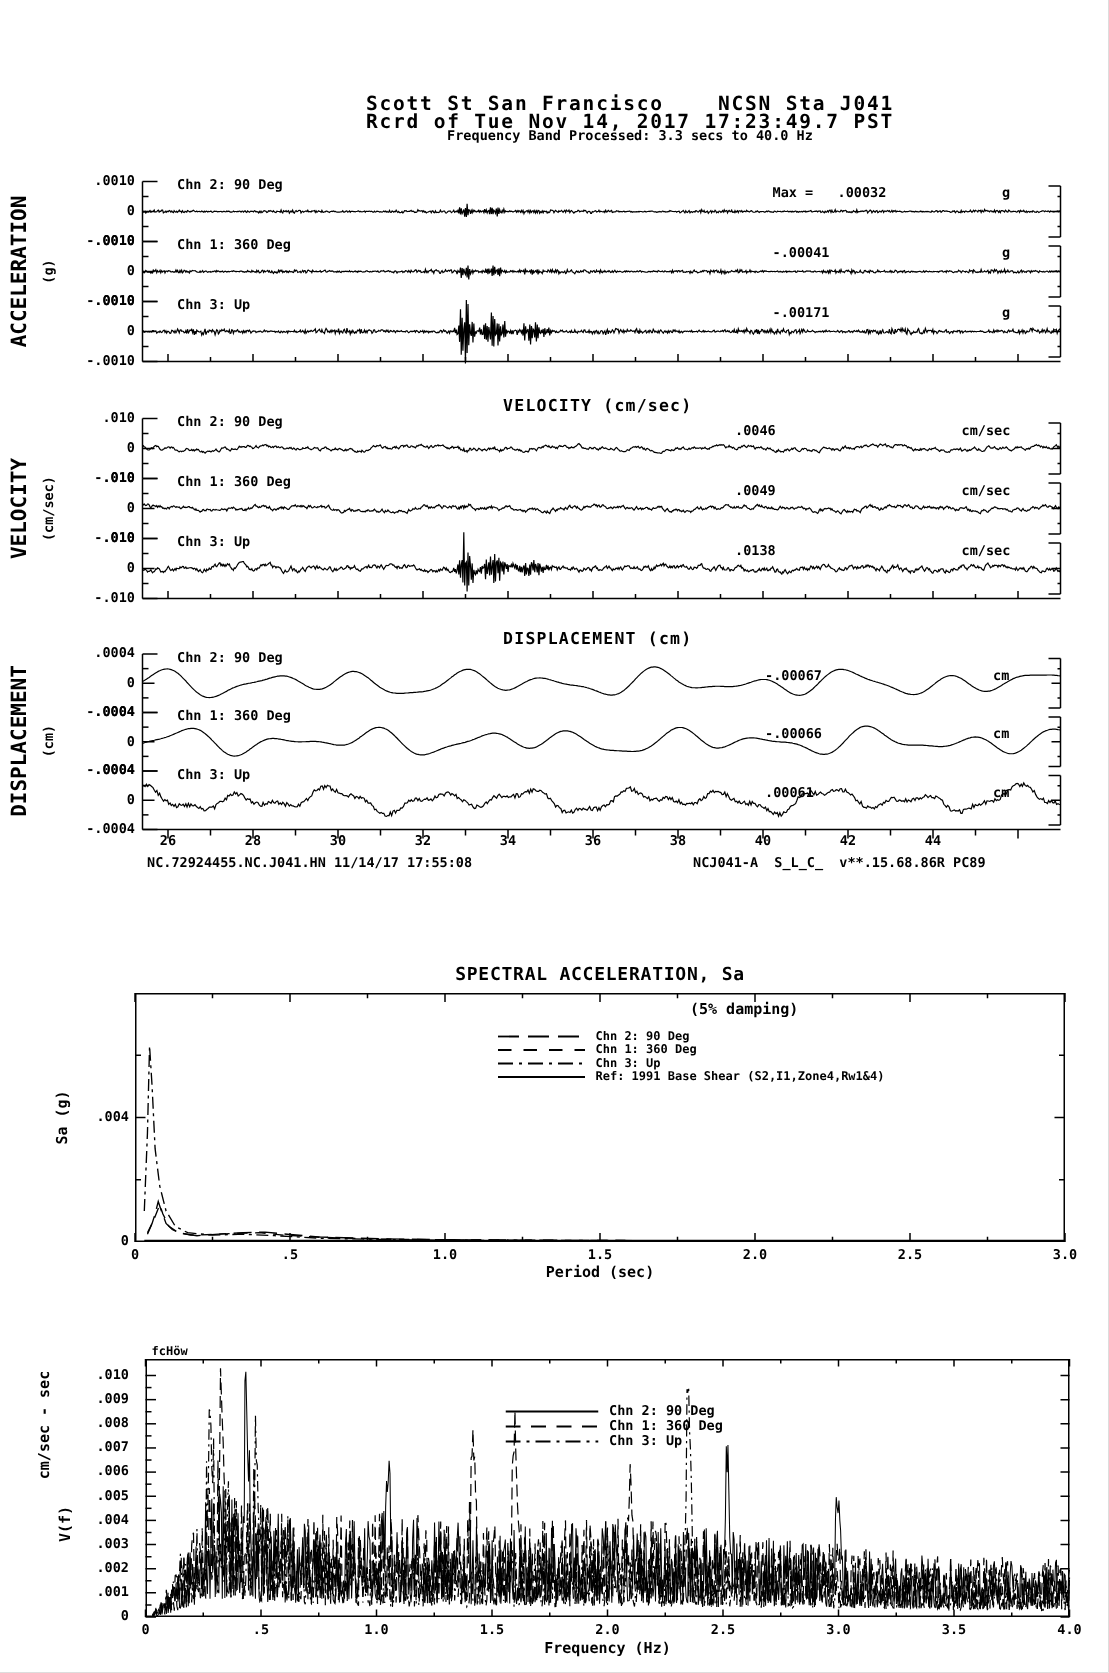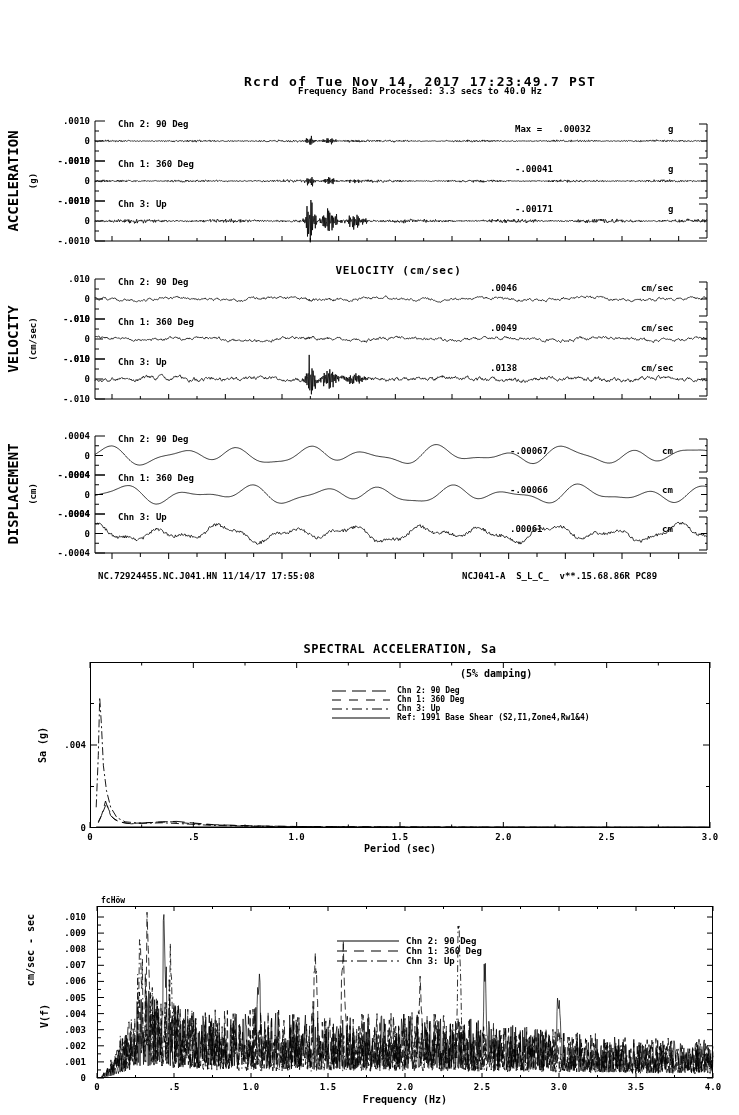--- a/index.html
+++ b/index.html
@@ -20,20 +20,21 @@
 .yticks{position:absolute}
 .yticks .tick-label{position:absolute;right:0;transform:translateY(-50%);font-size:9px;white-space:pre}
 svg.plot{position:absolute;overflow:visible}
 .legend-row{position:absolute;display:flex;align-items:center;gap:7px;height:9px}
 </style>
 </head>
 <body>
 
 <div class="page">
 
+  <div class="abs ctr f13" style="left:100px;top:62px;width:640px">Scott St San Francisco    NCSN Sta J041</div>
   <div class="abs ctr f13" style="left:100px;top:74px;width:640px">Rcrd of Tue Nov 14, 2017 17:23:49.7 PST</div>
   <div class="abs ctr f9" style="left:100px;top:86px;width:640px">Frequency Band Processed: 3.3 secs to 40.0 Hz</div>
 
   <span class="rot" style="left:13px;top:181px;font-size:14px">ACCELERATION</span>
   <span class="rot f9" style="left:33px;top:181px">(g)</span>
 
   <div class="yticks" style="left:44px;top:121px;width:46px;height:40px">
       <span class="tick-label" style="top: 0%;">.0010</span>
       <span class="tick-label" style="top: 50%;">0</span>
       <span class="tick-label" style="top: 100%;">-.0010</span>
@@ -212,20 +213,21 @@
       <line x1="615" y1="90" x2="617" y2="90" stroke="#000000"></line>
       <line x1="5" y1="100" x2="13" y2="100" stroke="#000000"></line>
       <line x1="611" y1="100" x2="617" y2="100" stroke="#000000"></line>
       <line x1="5" y1="110" x2="9" y2="110" stroke="#000000"></line>
       <line x1="615" y1="110" x2="617" y2="110" stroke="#000000"></line>
       <line x1="5" y1="120" x2="15" y2="120" stroke="#000000"></line>
       <line x1="609" y1="117" x2="617" y2="117" stroke="#000000"></line>
       <polyline points="5.0,101.6 5.6,101.0 6.1,101.1 6.7,100.4 7.2,100.8 7.8,101.2 8.3,102.4 8.9,101.9 9.5,101.9 10.0,101.5 10.6,100.9 11.1,102.0 11.7,102.8 12.2,102.2 12.8,102.1 13.3,101.5 13.9,100.2 14.5,100.5 15.0,99.6 15.6,99.9 16.1,100.2 16.7,101.2 17.2,102.3 17.8,102.1 18.4,101.9 18.9,102.6 19.5,101.8 20.0,102.1 20.6,101.1 21.1,100.6 21.7,99.3 22.2,98.6 22.8,99.5 23.4,100.8 23.9,101.3 24.5,100.9 25.0,100.4 25.6,101.6 26.1,100.9 26.7,100.1 27.3,101.1 27.8,99.8 28.4,100.0 28.9,100.1 29.5,100.1 30.0,98.9 30.6,99.6 31.1,99.2 31.7,98.6 32.3,98.7 32.8,99.8 33.4,99.6 33.9,99.0 34.5,100.0 35.0,99.8 35.6,99.8 36.2,99.5 36.7,99.5 37.3,99.4 37.8,99.6 38.4,99.9 38.9,100.4 39.5,99.8 40.1,100.1 40.6,101.0 41.2,100.1 41.7,101.1 42.3,102.0 42.8,101.5 43.4,100.7 43.9,101.7 44.5,102.5 45.1,102.8 45.6,101.9 46.2,100.5 46.7,101.3 47.3,102.0 47.8,100.5 48.4,101.2 49.0,100.9 49.5,99.7 50.1,100.4 50.6,100.5 51.2,99.0 51.7,98.7 52.3,99.0 52.8,97.9 53.4,97.1 54.0,98.6 54.5,98.8 55.1,97.7 55.6,97.2 56.2,96.3 56.7,96.3 57.3,98.1 57.9,97.2 58.4,98.2 59.0,97.3 59.5,98.5 60.1,97.5 60.6,98.5 61.2,97.6 61.7,96.8 62.3,97.6 62.9,97.1 63.4,98.7 64.0,99.4 64.5,100.4 65.1,100.4 65.6,101.2 66.2,99.6 66.8,100.0 67.3,99.3 67.9,98.3 68.4,97.4 69.0,96.6 69.5,96.0 70.1,95.7 70.7,95.8 71.2,95.5 71.8,95.4 72.3,95.4 72.9,96.6 73.4,97.1 74.0,97.8 74.5,98.9 75.1,98.5 75.7,99.5 76.2,100.7 76.8,100.5 77.3,100.9 77.9,100.1 78.4,101.3 79.0,101.7 79.6,101.4 80.1,100.3 80.7,100.1 81.2,100.9 81.8,99.7 82.3,99.8 82.9,99.6 83.4,98.5 84.0,97.5 84.6,98.2 85.1,97.3 85.7,97.2 86.2,98.1 86.8,97.2 87.3,98.2 87.9,97.6 88.5,97.4 89.0,96.7 89.6,96.3 90.1,95.9 90.7,97.8 91.2,97.8 91.8,99.4 92.3,98.5 92.9,98.4 93.5,98.8 94.0,99.6 94.6,98.8 95.1,99.1 95.7,98.9 96.2,99.5 96.8,99.6 97.4,100.6 97.9,101.7 98.5,102.6 99.0,103.3 99.6,102.1 100.1,101.1 100.7,102.0 101.3,102.3 101.8,102.0 102.4,101.6 102.9,100.5 103.5,99.4 104.0,98.4 104.6,100.2 105.1,101.4 105.7,100.2 106.3,100.2 106.8,101.6 107.4,101.1 107.9,102.2 108.5,102.8 109.0,101.8 109.6,102.2 110.2,101.3 110.7,100.5 111.3,100.2 111.8,99.3 112.4,100.3 112.9,101.3 113.5,101.9 114.0,100.7 114.6,99.5 115.2,99.0 115.7,98.5 116.3,98.4 116.8,99.2 117.4,99.6 117.9,99.0 118.5,98.7 119.1,98.3 119.6,99.0 120.2,100.3 120.7,99.1 121.3,98.2 121.8,99.7 122.4,99.7 122.9,98.8 123.5,99.5 124.1,99.8 124.6,100.4 125.2,100.8 125.7,100.9 126.3,99.8 126.8,100.0 127.4,100.6 128.0,101.0 128.5,100.4 129.1,100.0 129.6,98.9 130.2,99.0 130.7,100.5 131.3,101.5 131.9,102.2 132.4,101.3 133.0,100.1 133.5,101.0 134.1,100.1 134.6,101.3 135.2,100.8 135.7,100.3 136.3,100.2 136.9,99.5 137.4,99.0 138.0,99.4 138.5,100.4 139.1,100.6 139.6,100.2 140.2,99.8 140.8,99.4 141.3,98.2 141.9,98.1 142.4,99.3 143.0,99.1 143.5,100.4 144.1,99.4 144.6,99.9 145.2,99.4 145.8,99.2 146.3,98.1 146.9,99.5 147.4,100.4 148.0,100.7 148.5,100.4 149.1,101.4 149.7,101.6 150.2,101.8 150.8,100.9 151.3,100.2 151.9,100.4 152.4,99.9 153.0,99.2 153.5,99.0 154.1,98.7 154.7,99.7 155.2,98.7 155.8,97.8 156.3,99.3 156.9,99.1 157.4,99.5 158.0,99.2 158.6,98.0 159.1,97.7 159.7,97.6 160.2,97.8 160.8,98.9 161.3,99.7 161.9,98.4 162.5,98.8 163.0,99.5 163.6,98.3 164.1,97.6 164.7,98.6 165.2,99.5 165.8,100.5 166.3,99.6 166.9,98.8 167.5,97.9 168.0,98.0 168.6,98.1 169.1,97.9 169.7,97.1 170.2,96.9 170.8,96.9 171.4,97.1 171.9,97.9 172.5,97.7 173.0,98.6 173.6,99.1 174.1,98.8 174.7,100.0 175.2,98.5 175.8,98.5 176.4,99.8 176.9,99.6 177.5,99.6 178.0,99.9 178.6,98.9 179.1,98.0 179.7,97.5 180.3,98.6 180.8,99.5 181.4,99.2 181.9,98.0 182.5,97.8 183.0,98.5 183.6,98.4 184.1,98.3 184.7,98.1 185.3,98.2 185.8,97.6 186.4,98.3 186.9,99.5 187.5,100.5 188.0,101.0 188.6,100.6 189.2,100.4 189.7,100.2 190.3,101.1 190.8,100.6 191.4,101.4 191.9,101.4 192.5,101.9 193.1,100.9 193.6,101.9 194.2,101.5 194.7,101.7 195.3,102.6 195.8,102.0 196.4,101.7 196.9,100.9 197.5,100.6 198.1,101.3 198.6,102.1 199.2,101.4 199.7,101.5 200.3,102.3 200.8,101.4 201.4,102.3 202.0,101.6 202.5,100.7 203.1,101.6 203.6,100.4 204.2,100.9 204.7,101.2 205.3,100.0 205.8,99.1 206.4,99.6 207.0,100.8 207.5,99.7 208.1,101.2 208.6,100.6 209.2,101.7 209.7,102.5 210.3,102.7 210.9,102.0 211.4,102.2 212.0,101.4 212.5,99.6 213.1,102.2 213.6,100.4 214.2,103.2 214.7,101.1 215.3,97.3 215.9,104.0 216.4,94.5 217.0,106.1 217.5,97.6 218.1,94.4 218.6,109.3 219.2,75.9 219.8,111.3 220.3,96.7 220.9,95.7 221.4,115.3 222.0,89.4 222.5,111.3 223.1,91.7 223.7,98.8 224.2,107.4 224.8,96.6 225.3,109.7 225.9,100.9 226.4,103.2 227.0,104.1 227.5,101.2 228.1,103.7 228.7,100.6 229.2,101.6 229.8,102.1 230.3,99.0 230.9,103.4 231.4,98.3 232.0,99.8 232.6,99.3 233.1,97.0 233.7,107.2 234.2,94.0 234.8,103.6 235.3,100.1 235.9,95.9 236.4,104.6 237.0,92.0 237.6,104.1 238.1,99.2 238.7,94.4 239.2,109.7 239.8,90.3 240.3,108.6 240.9,96.0 241.5,94.6 242.0,103.1 242.6,92.9 243.1,108.2 243.7,95.9 244.2,96.7 244.8,102.0 245.3,95.3 245.9,103.9 246.5,95.9 247.0,97.4 247.6,100.2 248.1,97.0 248.7,102.3 249.2,98.1 249.8,98.4 250.4,98.7 250.9,97.4 251.5,99.3 252.0,96.6 252.6,98.3 253.1,99.5 253.7,96.9 254.3,100.7 254.8,97.8 255.4,101.0 255.9,101.6 256.5,98.2 257.0,102.4 257.6,98.9 258.1,102.6 258.7,99.6 259.3,98.0 259.8,105.0 260.4,96.4 260.9,104.0 261.5,99.7 262.0,99.9 262.6,105.0 263.2,97.4 263.7,104.2 264.3,95.8 264.8,97.1 265.4,101.3 265.9,94.3 266.5,102.5 267.0,97.0 267.6,98.9 268.2,102.6 268.7,96.3 269.3,104.5 269.8,96.8 270.4,99.3 270.9,102.1 271.5,98.9 272.1,103.0 272.6,98.7 273.2,100.7 273.7,100.6 274.3,97.5 274.8,100.5 275.4,98.1 275.9,101.2 276.5,99.5 277.1,99.1 277.6,100.7 278.2,98.2 278.7,98.7 279.3,98.6 279.8,99.3 280.4,99.2 281.0,99.0 281.5,100.9 282.1,99.5 282.6,98.9 283.2,100.5 283.7,100.6 284.3,99.6 284.9,99.0 285.4,98.4 286.0,99.6 286.5,99.2 287.1,99.8 287.6,99.7 288.2,99.6 288.7,100.5 289.3,100.8 289.9,100.5 290.4,101.1 291.0,99.6 291.5,100.3 292.1,99.0 292.6,99.7 293.2,100.6 293.8,100.1 294.3,99.8 294.9,100.6 295.4,101.4 296.0,102.4 296.5,101.2 297.1,101.0 297.6,101.6 298.2,101.9 298.8,101.3 299.3,99.8 299.9,100.3 300.4,100.9 301.0,100.5 301.5,99.8 302.1,99.3 302.7,99.6 303.2,100.9 303.8,100.6 304.3,101.7 304.9,100.2 305.4,99.3 306.0,99.3 306.5,98.6 307.1,98.3 307.7,99.9 308.2,99.6 308.8,101.1 309.3,101.3 309.9,100.7 310.4,100.8 311.0,101.2 311.6,101.0 312.1,100.2 312.7,99.5 313.2,99.0 313.8,98.8 314.3,98.3 314.9,99.9 315.5,99.2 316.0,98.5 316.6,99.6 317.1,99.7 317.7,100.8 318.2,101.4 318.8,100.2 319.3,100.8 319.9,100.8 320.5,99.9 321.0,99.8 321.6,100.4 322.1,99.4 322.7,100.6 323.2,99.5 323.8,99.0 324.4,100.5 324.9,101.0 325.5,99.9 326.0,99.2 326.6,98.3 327.1,98.8 327.7,98.7 328.2,98.1 328.8,98.3 329.4,98.2 329.9,99.2 330.5,99.9 331.0,99.6 331.6,99.9 332.1,100.0 332.7,98.9 333.3,100.0 333.8,99.9 334.4,99.5 334.9,98.9 335.5,100.3 336.0,100.4 336.6,100.3 337.1,101.1 337.7,101.4 338.3,100.8 338.8,99.9 339.4,98.7 339.9,99.1 340.5,98.4 341.0,99.1 341.6,99.1 342.2,98.2 342.7,99.7 343.3,100.9 343.8,101.4 344.4,100.1 344.9,101.2 345.5,100.6 346.1,99.1 346.6,100.1 347.2,98.8 347.7,97.8 348.3,98.6 348.8,98.1 349.4,98.2 349.9,97.8 350.5,97.2 351.1,98.2 351.6,97.2 352.2,96.5 352.7,98.3 353.3,97.2 353.8,97.1 354.4,98.4 355.0,98.6 355.5,99.5 356.1,99.3 356.6,98.3 357.2,99.5 357.7,98.7 358.3,99.4 358.8,98.3 359.4,98.1 360.0,99.6 360.5,99.7 361.1,98.6 361.6,98.2 362.2,99.4 362.7,98.7 363.3,98.6 363.9,98.0 364.4,98.9 365.0,97.7 365.5,97.4 366.1,98.7 366.6,99.0 367.2,99.1 367.7,98.6 368.3,99.6 368.9,100.3 369.4,100.5 370.0,99.8 370.5,99.0 371.1,100.0 371.6,100.7 372.2,100.5 372.8,99.1 373.3,99.2 373.9,99.4 374.4,99.9 375.0,99.3 375.5,97.9 376.1,97.9 376.7,97.9 377.2,97.2 377.8,96.8 378.3,98.5 378.9,99.6 379.4,99.8 380.0,99.9 380.5,100.5 381.1,100.6 381.7,100.1 382.2,100.4 382.8,100.7 383.3,101.7 383.9,101.9 384.4,100.6 385.0,100.3 385.6,99.4 386.1,98.9 386.7,100.1 387.2,101.2 387.8,100.0 388.3,99.1 388.9,98.2 389.4,97.9 390.0,97.8 390.6,99.4 391.1,99.4 391.7,100.5 392.2,99.3 392.8,100.8 393.3,100.9 393.9,101.0 394.5,100.8 395.0,99.7 395.6,99.5 396.1,100.5 396.7,101.7 397.2,100.8 397.8,100.8 398.3,101.2 398.9,101.4 399.5,100.6 400.0,99.6 400.6,99.2 401.1,99.1 401.7,98.1 402.2,97.8 402.8,98.3 403.4,98.7 403.9,97.9 404.5,99.7 405.0,99.4 405.6,100.2 406.1,101.6 406.7,100.6 407.3,101.3 407.8,101.7 408.4,101.2 408.9,102.2 409.5,101.9 410.0,101.7 410.6,101.1 411.1,101.3 411.7,100.7 412.3,100.8 412.8,102.1 413.4,102.5 413.9,102.0 414.5,102.3 415.0,101.3 415.6,101.1 416.2,100.1 416.7,101.2 417.3,101.6 417.8,100.6 418.4,100.0 418.9,100.8 419.5,99.7 420.0,101.1 420.6,100.6 421.2,99.8 421.7,101.4 422.3,101.4 422.8,100.7 423.4,101.1 423.9,99.9 424.5,99.8 425.1,98.9 425.6,100.0 426.2,101.4 426.7,102.5 427.3,102.2 427.8,100.7 428.4,100.4 428.9,101.8 429.5,102.4 430.1,102.3 430.6,103.1 431.2,103.7 431.7,102.3 432.3,102.8 432.8,101.7 433.4,100.8 434.0,101.9 434.5,102.7 435.1,103.5 435.6,102.8 436.2,101.8 436.7,102.3 437.3,102.7 437.9,101.6 438.4,101.2 439.0,101.6 439.5,100.9 440.1,101.0 440.6,100.5 441.2,100.0 441.7,100.8 442.3,100.9 442.9,101.1 443.4,99.6 444.0,99.1 444.5,99.3 445.1,99.0 445.6,100.5 446.2,99.2 446.8,100.3 447.3,100.8 447.9,100.0 448.4,101.2 449.0,100.3 449.5,100.8 450.1,99.4 450.6,98.3 451.2,98.8 451.8,99.9 452.3,98.9 452.9,100.2 453.4,99.6 454.0,99.2 454.5,98.5 455.1,99.7 455.7,98.8 456.2,99.6 456.8,100.6 457.3,99.4 457.9,98.2 458.4,97.6 459.0,97.2 459.5,97.4 460.1,98.2 460.7,99.1 461.2,99.0 461.8,98.5 462.3,97.4 462.9,98.7 463.4,98.9 464.0,99.8 464.6,99.9 465.1,100.2 465.7,100.5 466.2,100.7 466.8,101.6 467.3,102.2 467.9,102.0 468.5,101.0 469.0,100.2 469.6,99.6 470.1,100.7 470.7,100.5 471.2,101.0 471.8,100.9 472.3,101.3 472.9,100.9 473.5,99.4 474.0,99.6 474.6,100.7 475.1,100.0 475.7,99.2 476.2,98.4 476.8,98.3 477.4,98.1 477.9,97.7 478.5,98.8 479.0,100.1 479.6,99.2 480.1,98.8 480.7,99.3 481.2,100.2 481.8,98.8 482.4,99.8 482.9,99.5 483.5,99.7 484.0,98.8 484.6,98.2 485.1,98.1 485.7,99.6 486.3,99.1 486.8,99.1 487.4,97.9 487.9,98.7 488.5,97.7 489.0,97.9 489.6,99.0 490.1,98.2 490.7,98.5 491.3,99.1 491.8,98.5 492.4,99.6 492.9,99.4 493.5,100.6 494.0,101.4 494.6,100.0 495.2,100.5 495.7,100.8 496.3,101.5 496.8,100.1 497.4,99.4 497.9,98.5 498.5,99.5 499.1,100.8 499.6,101.5 500.2,101.3 500.7,102.2 501.3,102.8 501.8,101.1 502.4,101.5 502.9,101.4 503.5,100.1 504.1,99.7 504.6,98.6 505.2,97.9 505.7,99.7 506.3,98.8 506.8,99.3 507.4,99.2 508.0,98.4 508.5,97.6 509.1,99.6 509.6,100.7 510.2,99.7 510.7,99.7 511.3,100.9 511.8,102.0 512.4,100.9 513.0,100.2 513.5,100.5 514.1,99.8 514.6,100.9 515.2,101.1 515.7,102.1 516.3,101.9 516.9,103.0 517.4,101.6 518.0,101.5 518.5,101.5 519.1,102.6 519.6,102.5 520.2,100.9 520.7,100.2 521.3,101.1 521.9,100.4 522.4,100.7 523.0,99.6 523.5,99.3 524.1,98.8 524.6,98.3 525.2,99.8 525.8,100.8 526.3,101.8 526.9,101.1 527.4,99.9 528.0,99.4 528.5,99.8 529.1,100.9 529.7,100.3 530.2,101.7 530.8,102.0 531.3,102.8 531.9,103.1 532.4,102.0 533.0,101.2 533.5,101.2 534.1,101.5 534.7,102.2 535.2,102.4 535.8,101.0 536.3,101.6 536.9,100.6 537.4,100.2 538.0,100.2 538.6,100.2 539.1,101.5 539.7,102.6 540.2,103.0 540.8,101.2 541.3,101.9 541.9,101.8 542.4,102.5 543.0,102.7 543.6,102.0 544.1,100.7 544.7,100.5 545.2,101.4 545.8,99.9 546.3,100.0 546.9,100.8 547.5,100.7 548.0,101.1 548.6,100.8 549.1,99.4 549.7,99.8 550.2,98.5 550.8,99.0 551.3,97.8 551.9,97.7 552.5,97.6 553.0,98.8 553.6,99.7 554.1,99.7 554.7,100.8 555.2,100.0 555.8,99.1 556.4,98.8 556.9,98.4 557.5,97.4 558.0,97.8 558.6,98.4 559.1,97.6 559.7,98.4 560.3,99.4 560.8,99.6 561.4,99.2 561.9,98.4 562.5,99.7 563.0,99.2 563.6,99.4 564.1,99.5 564.7,100.6 565.3,100.9 565.8,101.2 566.4,99.6 566.9,98.2 567.5,97.3 568.0,97.0 568.6,96.4 569.2,97.6 569.7,98.0 570.3,99.5 570.8,99.1 571.4,98.9 571.9,98.0 572.5,98.6 573.0,97.8 573.6,97.9 574.2,97.9 574.7,98.0 575.3,99.1 575.8,97.9 576.4,98.2 576.9,98.7 577.5,97.8 578.1,97.5 578.6,97.7 579.2,98.6 579.7,97.8 580.3,98.5 580.8,99.4 581.4,98.8 581.9,99.6 582.5,99.0 583.1,99.4 583.6,99.9 584.2,99.6 584.7,100.1 585.3,100.2 585.8,100.3 586.4,100.2 587.0,101.0 587.5,99.4 588.1,100.5 588.6,101.3 589.2,100.5 589.7,99.9 590.3,99.7 590.9,100.3 591.4,99.7 592.0,100.4 592.5,99.5 593.1,100.8 593.6,101.7 594.2,102.1 594.7,102.1 595.3,101.3 595.9,100.1 596.4,100.1 597.0,99.0 597.5,98.5 598.1,99.0 598.6,99.9 599.2,98.7 599.8,99.6 600.3,99.8 600.9,99.9 601.4,100.2 602.0,101.2 602.5,101.6 603.1,102.4 603.6,102.6 604.2,102.8 604.8,101.6 605.3,101.7 605.9,101.9 606.4,102.2 607.0,101.9 607.5,100.6 608.1,99.8 608.7,100.5 609.2,101.0 609.8,100.0 610.3,101.1 610.9,100.6 611.4,100.1 612.0,100.5 612.5,101.8 613.1,101.5 613.7,100.4 614.2,99.7 614.8,101.0 615.3,101.9 615.9,101.5 616.4,102.0 617.0,100.9" fill="none" stroke="#000000" stroke-width="0.8"></polyline>
     </svg>
 
+  <div class="abs ctr f11" style="left:90px;top:419px;width:617px">DISPLACEMENT (cm)</div>
   <span class="rot" style="left:13px;top:494px;font-size:14px">DISPLACEMENT</span>
   <span class="rot f9" style="left:33px;top:494px">(cm)</span>
 
   <div class="yticks" style="left:44px;top:436px;width:46px;height:39px">
       <span class="tick-label" style="top: 0%;">.0004</span>
       <span class="tick-label" style="top: 50%;">0</span>
       <span class="tick-label" style="top: 100%;">-.0004</span>
     </div>
   <div class="yticks" style="left:44px;top:475px;width:46px;height:39px">
       <span class="tick-label" style="top: 0%;">.0004</span>
@@ -306,20 +308,32 @@
       <line x1="615" y1="87.75" x2="617" y2="87.75" stroke="#000000"></line>
       <line x1="5" y1="97.5" x2="13" y2="97.5" stroke="#000000"></line>
       <line x1="611" y1="97.5" x2="617" y2="97.5" stroke="#000000"></line>
       <line x1="5" y1="107.25" x2="9" y2="107.25" stroke="#000000"></line>
       <line x1="615" y1="107.25" x2="617" y2="107.25" stroke="#000000"></line>
       <line x1="5" y1="117" x2="15" y2="117" stroke="#000000"></line>
       <line x1="609" y1="114" x2="617" y2="114" stroke="#000000"></line>
       <polyline points="5.0,88.2 5.9,87.5 6.7,88.3 7.6,86.8 8.5,88.3 9.4,87.0 10.2,87.5 11.1,88.3 12.0,89.1 12.9,90.8 13.7,92.1 14.6,91.0 15.5,94.2 16.4,92.8 17.2,95.1 18.1,96.7 19.0,98.1 19.9,97.1 20.7,97.8 21.6,97.4 22.5,100.2 23.4,99.3 24.2,101.0 25.1,100.2 26.0,101.6 26.9,100.2 27.7,102.4 28.6,101.9 29.5,99.9 30.4,100.7 31.2,100.9 32.1,100.1 33.0,101.7 33.9,99.8 34.7,102.0 35.6,99.6 36.5,101.8 37.3,99.9 38.2,101.1 39.1,101.2 40.0,100.4 40.8,101.5 41.7,102.3 42.6,103.0 43.5,101.7 44.3,103.3 45.2,103.0 46.1,104.6 47.0,104.5 47.8,103.7 48.7,103.0 49.6,102.1 50.5,102.1 51.3,102.1 52.2,101.3 53.1,103.2 54.0,100.4 54.8,99.6 55.7,99.1 56.6,98.2 57.5,98.2 58.3,98.5 59.2,98.0 60.1,96.1 61.0,97.2 61.8,94.3 62.7,94.7 63.6,93.4 64.5,94.4 65.3,94.0 66.2,92.0 67.1,93.3 67.9,92.4 68.8,94.7 69.7,93.9 70.6,93.0 71.4,93.4 72.3,94.2 73.2,95.9 74.1,97.4 74.9,96.5 75.8,96.9 76.7,96.7 77.6,99.3 78.4,98.5 79.3,100.2 80.2,99.2 81.1,98.7 81.9,99.0 82.8,100.6 83.7,101.4 84.6,101.5 85.4,98.9 86.3,100.8 87.2,99.8 88.1,100.1 88.9,98.4 89.8,98.8 90.7,99.5 91.6,97.5 92.4,99.0 93.3,99.5 94.2,98.3 95.1,98.0 95.9,100.2 96.8,99.2 97.7,100.3 98.5,98.9 99.4,99.8 100.3,101.5 101.2,99.1 102.0,99.9 102.9,101.4 103.8,100.4 104.7,101.3 105.5,101.3 106.4,101.8 107.3,102.0 108.2,101.8 109.0,100.1 109.9,101.5 110.8,99.1 111.7,98.6 112.5,98.4 113.4,97.4 114.3,96.3 115.2,97.7 116.0,96.0 116.9,95.1 117.8,94.6 118.7,92.0 119.5,90.6 120.4,91.2 121.3,91.0 122.2,89.9 123.0,90.6 123.9,88.1 124.8,87.9 125.7,90.1 126.5,87.7 127.4,89.1 128.3,87.5 129.1,88.0 130.0,88.0 130.9,91.0 131.8,90.0 132.6,91.3 133.5,92.2 134.4,90.3 135.3,92.5 136.1,92.7 137.0,93.1 137.9,93.1 138.8,94.1 139.6,94.5 140.5,94.4 141.4,94.6 142.3,95.4 143.1,94.0 144.0,93.2 144.9,94.0 145.8,94.6 146.6,96.3 147.5,95.0 148.4,95.3 149.3,96.4 150.1,94.9 151.0,96.1 151.9,95.7 152.8,96.2 153.6,98.5 154.5,97.5 155.4,99.4 156.3,99.4 157.1,99.3 158.0,100.9 158.9,101.6 159.7,103.8 160.6,103.5 161.5,104.9 162.4,105.6 163.2,106.2 164.1,105.6 165.0,106.3 165.9,106.2 166.7,108.0 167.6,108.3 168.5,107.7 169.4,107.7 170.2,105.3 171.1,107.7 172.0,104.7 172.9,104.2 173.7,106.1 174.6,104.2 175.5,104.2 176.4,104.1 177.2,102.6 178.1,102.7 179.0,101.6 179.9,99.4 180.7,99.4 181.6,99.2 182.5,97.5 183.4,98.3 184.2,97.2 185.1,98.2 186.0,97.8 186.9,96.1 187.7,96.1 188.6,97.7 189.5,96.3 190.3,98.0 191.2,98.2 192.1,97.4 193.0,96.7 193.8,96.9 194.7,95.9 195.6,97.5 196.5,97.3 197.3,96.6 198.2,97.9 199.1,96.8 200.0,94.7 200.8,95.9 201.7,95.5 202.6,93.7 203.5,93.3 204.3,93.4 205.2,93.5 206.1,94.6 207.0,92.8 207.8,92.2 208.7,91.9 209.6,92.6 210.5,94.1 211.3,93.0 212.2,93.6 213.1,94.6 214.0,93.6 214.8,96.3 215.7,95.7 216.6,96.6 217.5,97.3 218.3,98.5 219.2,97.2 220.1,97.6 220.9,98.4 221.8,99.2 222.7,100.7 223.6,100.3 224.4,100.1 225.3,102.0 226.2,103.0 227.1,102.8 227.9,100.7 228.8,101.2 229.7,101.8 230.6,102.2 231.4,101.9 232.3,101.2 233.2,99.5 234.1,98.6 234.9,99.8 235.8,98.2 236.7,97.1 237.6,97.3 238.4,95.7 239.3,94.5 240.2,95.3 241.1,96.1 241.9,94.4 242.8,93.4 243.7,94.6 244.6,95.7 245.4,94.9 246.3,94.9 247.2,95.2 248.1,94.6 248.9,95.7 249.8,95.2 250.7,95.3 251.5,94.3 252.4,93.6 253.3,95.9 254.2,93.1 255.0,93.2 255.9,95.6 256.8,95.1 257.7,93.1 258.5,93.4 259.4,92.3 260.3,91.7 261.2,91.9 262.0,90.7 262.9,92.9 263.8,90.1 264.7,92.1 265.5,89.9 266.4,90.2 267.3,91.1 268.2,91.6 269.0,91.6 269.9,90.8 270.8,91.1 271.7,92.2 272.5,92.6 273.4,93.4 274.3,93.1 275.2,96.0 276.0,96.5 276.9,96.2 277.8,97.7 278.7,98.7 279.5,99.7 280.4,102.0 281.3,100.9 282.1,101.1 283.0,102.5 283.9,103.0 284.8,105.7 285.6,104.4 286.5,104.1 287.4,105.9 288.3,105.5 289.1,105.2 290.0,105.7 290.9,104.1 291.8,106.1 292.6,105.5 293.5,103.7 294.4,102.8 295.3,104.3 296.1,103.0 297.0,103.2 297.9,104.0 298.8,102.7 299.6,103.4 300.5,103.6 301.4,104.1 302.3,102.9 303.1,101.7 304.0,104.0 304.9,104.3 305.8,102.5 306.6,102.1 307.5,102.1 308.4,104.5 309.3,102.5 310.1,104.2 311.0,101.9 311.9,101.0 312.7,100.7 313.6,101.8 314.5,100.4 315.4,100.6 316.2,100.2 317.1,97.9 318.0,97.8 318.9,98.6 319.7,95.1 320.6,94.6 321.5,94.7 322.4,94.0 323.2,93.5 324.1,91.9 325.0,92.0 325.9,91.1 326.7,91.6 327.6,89.6 328.5,89.5 329.4,89.3 330.2,88.6 331.1,91.5 332.0,91.2 332.9,89.7 333.7,92.4 334.6,91.5 335.5,93.7 336.4,92.8 337.2,92.6 338.1,93.2 339.0,95.3 339.9,94.9 340.7,95.6 341.6,96.4 342.5,95.2 343.3,97.9 344.2,96.9 345.1,97.3 346.0,96.4 346.8,96.3 347.7,96.1 348.6,97.4 349.5,98.2 350.3,97.2 351.2,97.5 352.1,95.6 353.0,96.2 353.8,95.0 354.7,95.2 355.6,97.0 356.5,95.6 357.3,97.1 358.2,95.7 359.1,98.3 360.0,98.7 360.8,98.0 361.7,99.1 362.6,97.1 363.5,99.8 364.3,98.8 365.2,100.3 366.1,100.1 367.0,100.8 367.8,99.6 368.7,99.8 369.6,99.4 370.5,99.8 371.3,99.0 372.2,100.5 373.1,99.0 373.9,99.0 374.8,99.8 375.7,97.3 376.6,96.5 377.4,97.7 378.3,97.1 379.2,95.0 380.1,96.3 380.9,95.8 381.8,93.1 382.7,93.1 383.6,91.4 384.4,92.1 385.3,90.9 386.2,92.4 387.1,91.6 387.9,91.7 388.8,91.6 389.7,92.1 390.6,92.4 391.4,93.7 392.3,93.6 393.2,92.0 394.1,95.1 394.9,93.1 395.8,95.0 396.7,96.9 397.6,97.5 398.4,96.8 399.3,96.3 400.2,98.5 401.1,98.1 401.9,99.3 402.8,98.1 403.7,99.6 404.5,99.8 405.4,98.9 406.3,98.1 407.2,100.4 408.0,99.7 408.9,100.8 409.8,98.2 410.7,100.7 411.5,98.4 412.4,99.6 413.3,99.6 414.2,101.1 415.0,101.9 415.9,100.4 416.8,100.5 417.7,101.9 418.5,102.2 419.4,102.9 420.3,102.0 421.2,104.4 422.0,103.1 422.9,105.2 423.8,105.0 424.7,105.9 425.5,107.0 426.4,105.4 427.3,106.4 428.2,105.7 429.0,108.1 429.9,105.8 430.8,108.1 431.7,106.9 432.5,105.2 433.4,105.7 434.3,105.5 435.1,103.8 436.0,103.3 436.9,101.6 437.8,101.1 438.6,101.0 439.5,100.3 440.4,99.8 441.3,97.5 442.1,95.2 443.0,95.7 443.9,95.0 444.8,93.2 445.6,93.6 446.5,93.0 447.4,93.1 448.3,92.7 449.1,93.9 450.0,91.7 450.9,91.3 451.8,92.7 452.6,93.8 453.5,91.6 454.4,94.1 455.3,93.7 456.1,92.8 457.0,92.1 457.9,93.0 458.8,93.3 459.6,94.2 460.5,93.6 461.4,92.8 462.3,92.2 463.1,92.1 464.0,90.8 464.9,90.4 465.7,91.6 466.6,91.3 467.5,90.5 468.4,90.7 469.2,91.4 470.1,89.8 471.0,89.7 471.9,92.0 472.7,92.0 473.6,90.1 474.5,92.0 475.4,92.4 476.2,93.1 477.1,94.0 478.0,93.4 478.9,94.5 479.7,95.7 480.6,97.8 481.5,97.5 482.4,98.9 483.2,99.9 484.1,98.3 485.0,101.4 485.9,102.2 486.7,102.2 487.6,102.8 488.5,101.3 489.4,102.1 490.2,102.1 491.1,102.9 492.0,102.3 492.9,103.3 493.7,101.7 494.6,102.4 495.5,100.8 496.3,100.4 497.2,99.8 498.1,100.8 499.0,98.9 499.8,99.4 500.7,97.6 501.6,98.3 502.5,98.3 503.3,97.0 504.2,95.6 505.1,95.8 506.0,95.5 506.8,96.6 507.7,98.2 508.6,98.3 509.5,97.3 510.3,97.6 511.2,98.2 512.1,97.8 513.0,98.5 513.8,96.5 514.7,98.7 515.6,97.3 516.5,97.8 517.3,98.5 518.2,96.6 519.1,96.2 520.0,97.7 520.8,95.9 521.7,95.9 522.6,97.0 523.5,95.9 524.3,96.6 525.2,95.6 526.1,95.2 526.9,93.8 527.8,94.6 528.7,95.7 529.6,94.8 530.4,94.4 531.3,95.8 532.2,95.8 533.1,96.4 533.9,94.7 534.8,95.1 535.7,95.9 536.6,96.3 537.4,97.1 538.3,97.5 539.2,100.2 540.1,101.1 540.9,102.1 541.8,100.9 542.7,101.9 543.6,104.5 544.4,104.8 545.3,104.3 546.2,103.9 547.1,104.7 547.9,104.4 548.8,104.7 549.7,103.9 550.6,106.2 551.4,106.2 552.3,103.6 553.2,103.4 554.1,103.4 554.9,103.2 555.8,102.7 556.7,102.9 557.5,103.3 558.4,100.2 559.3,102.4 560.2,100.4 561.0,100.9 561.9,101.0 562.8,99.9 563.7,100.8 564.5,100.2 565.4,99.2 566.3,97.8 567.2,100.1 568.0,97.9 568.9,98.0 569.8,98.3 570.7,97.8 571.5,97.8 572.4,98.8 573.3,96.5 574.2,97.7 575.0,97.1 575.9,97.6 576.8,96.9 577.7,94.0 578.5,93.7 579.4,92.8 580.3,94.4 581.2,92.3 582.0,90.5 582.9,90.4 583.8,90.7 584.7,88.5 585.5,87.8 586.4,87.5 587.3,86.5 588.1,86.3 589.0,86.7 589.9,88.3 590.8,86.8 591.6,88.2 592.5,86.0 593.4,87.6 594.3,88.2 595.1,87.6 596.0,88.7 596.9,88.9 597.8,90.3 598.6,92.0 599.5,91.1 600.4,93.6 601.3,95.2 602.1,96.2 603.0,96.9 603.9,96.4 604.8,97.1 605.6,96.1 606.5,98.9 607.4,99.0 608.3,99.7 609.1,97.7 610.0,99.0 610.9,97.6 611.8,99.1 612.6,99.3 613.5,98.0 614.4,100.3 615.3,99.8 616.1,100.2 617.0,100.4" fill="none" stroke="#000000" stroke-width="0.8"></polyline>
     </svg>
 
+  <div class="xticks" style="left:112px;top:556px;width:510px;height:10px">
+      <span class="tick-label" style="left: 0%;">26</span>
+      <span class="tick-label" style="left: 11.1111%;">28</span>
+      <span class="tick-label" style="left: 22.2222%;">30</span>
+      <span class="tick-label" style="left: 33.3333%;">32</span>
+      <span class="tick-label" style="left: 44.4444%;">34</span>
+      <span class="tick-label" style="left: 55.5556%;">36</span>
+      <span class="tick-label" style="left: 66.6667%;">38</span>
+      <span class="tick-label" style="left: 77.7778%;">40</span>
+      <span class="tick-label" style="left: 88.8889%;">42</span>
+      <span class="tick-label" style="left: 100%;">44</span>
+    </div>
   <span class="abs f9" style="left:98px;top:571px">NC.72924455.NC.J041.HN 11/14/17 17:55:08</span>
   <span class="abs f9" style="left:462px;top:571px">NCJ041-A  S_L_C_  v**.15.68.86R PC89</span>
 
   <div class="abs ctr f12" style="left:90px;top:642px;width:620px">SPECTRAL ACCELERATION, Sa</div>
   <span class="rot f10" style="left:42px;top:745px">Sa (g)</span>
   <div class="abs rightal f10" style="left:460px;top:668px;width:232px">(5% damping)</div>
 
   <div class="legend-row" style="left:332px;top:686px">
     <svg width="58" height="6">
         <line x1="0" y1="3" x2="58" y2="3" stroke="#000" stroke-width="1.2" stroke-dasharray="14,6"></line>

